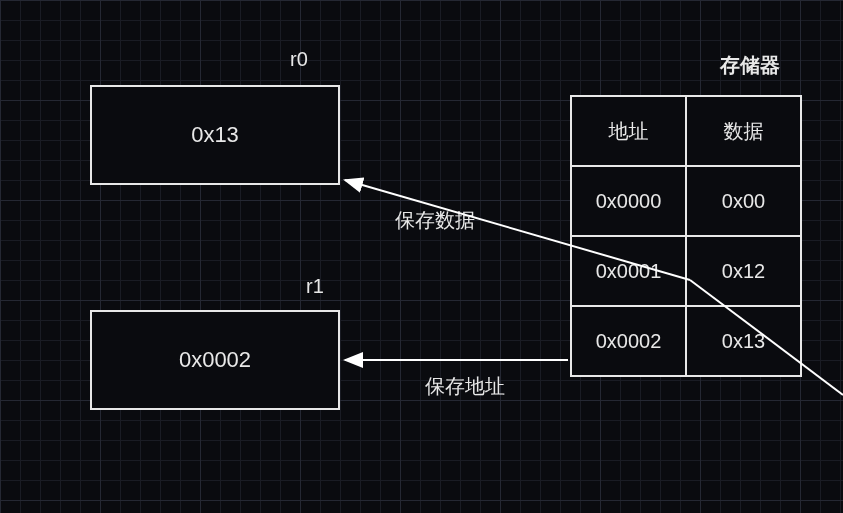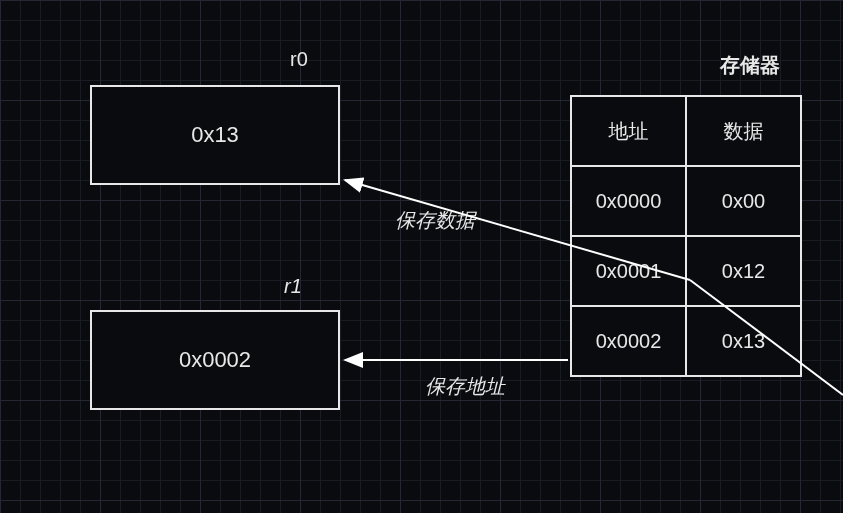--- a/index.html
+++ b/index.html
@@ -56,37 +56,36 @@
     font-weight: normal;
     text-align: center;
     width: 115px; height: 70px;
   }
   svg.arrows { position: absolute; inset: 0; z-index: 2; pointer-events: none; }
   .arrow-label {
     position: absolute;
     font-size: 20px;
     color: #e8e8e8;
     background: transparent;
-    font-style: italic;
   }
 </style>
 </head>
 <body>
 
 <div class="grid-bg"></div>
 <div class="grid-major"></div>
 
 <div class="diagram">
 
   <div class="label" style="left:290px; top:48px;">r0</div>
   <div class="reg-box" style="left:90px; top:85px; width:250px; height:100px;">
     <span>0x13</span>
   </div>
 
-  <div class="label" style="left:284px; top:275px;font-style:italic;">r1</div>
+  <div class="label" style="left:306px; top:275px;">r1</div>
   <div class="reg-box" style="left:90px; top:310px; width:250px; height:100px;">
     <span>0x0002</span>
   </div>
 
   <div class="label" style="left:720px; top:52px;font-weight:bold;">存储器</div>
   <table class="mem-table">
     <tbody>
         <tr>
       <th>地址</th>
       <th>数据</th>

